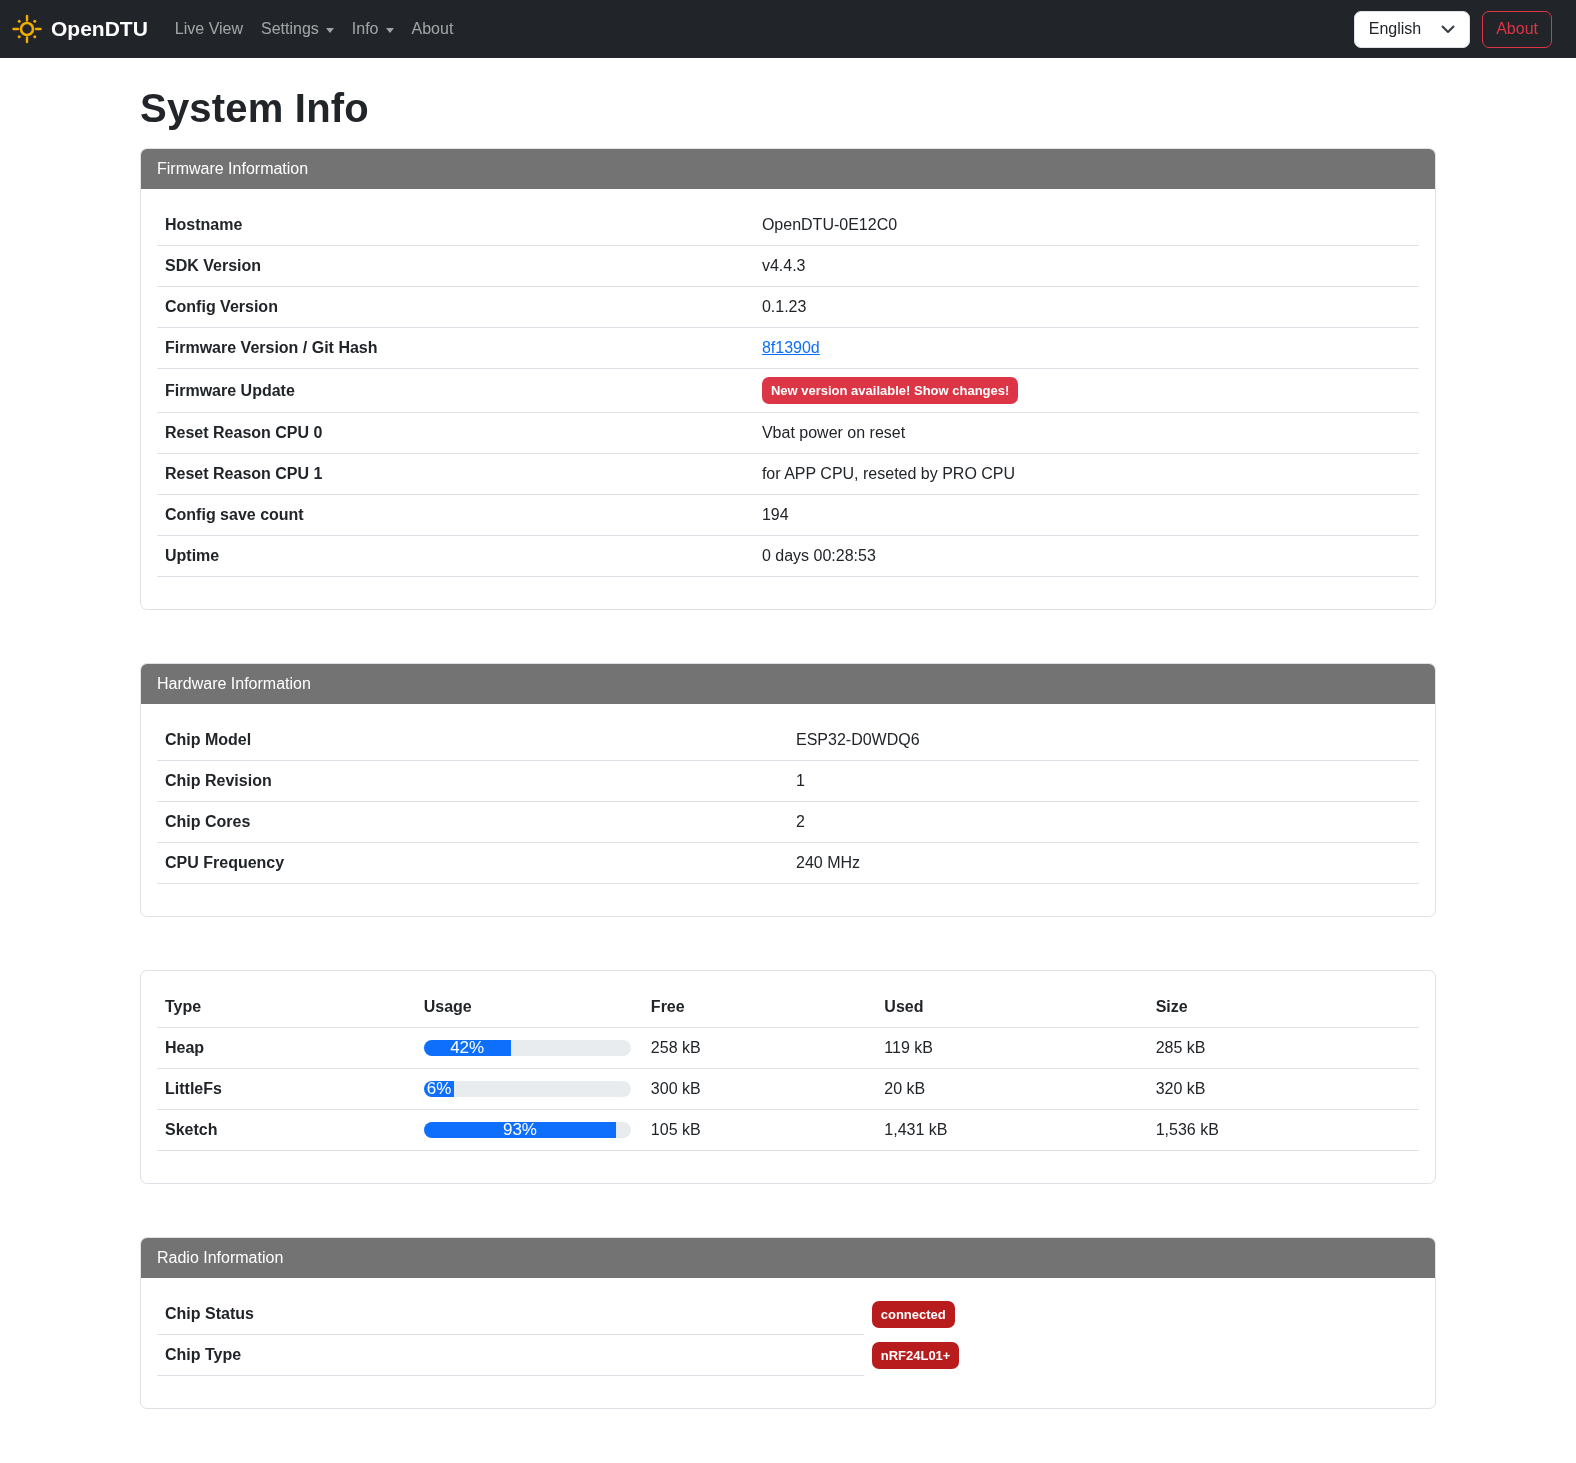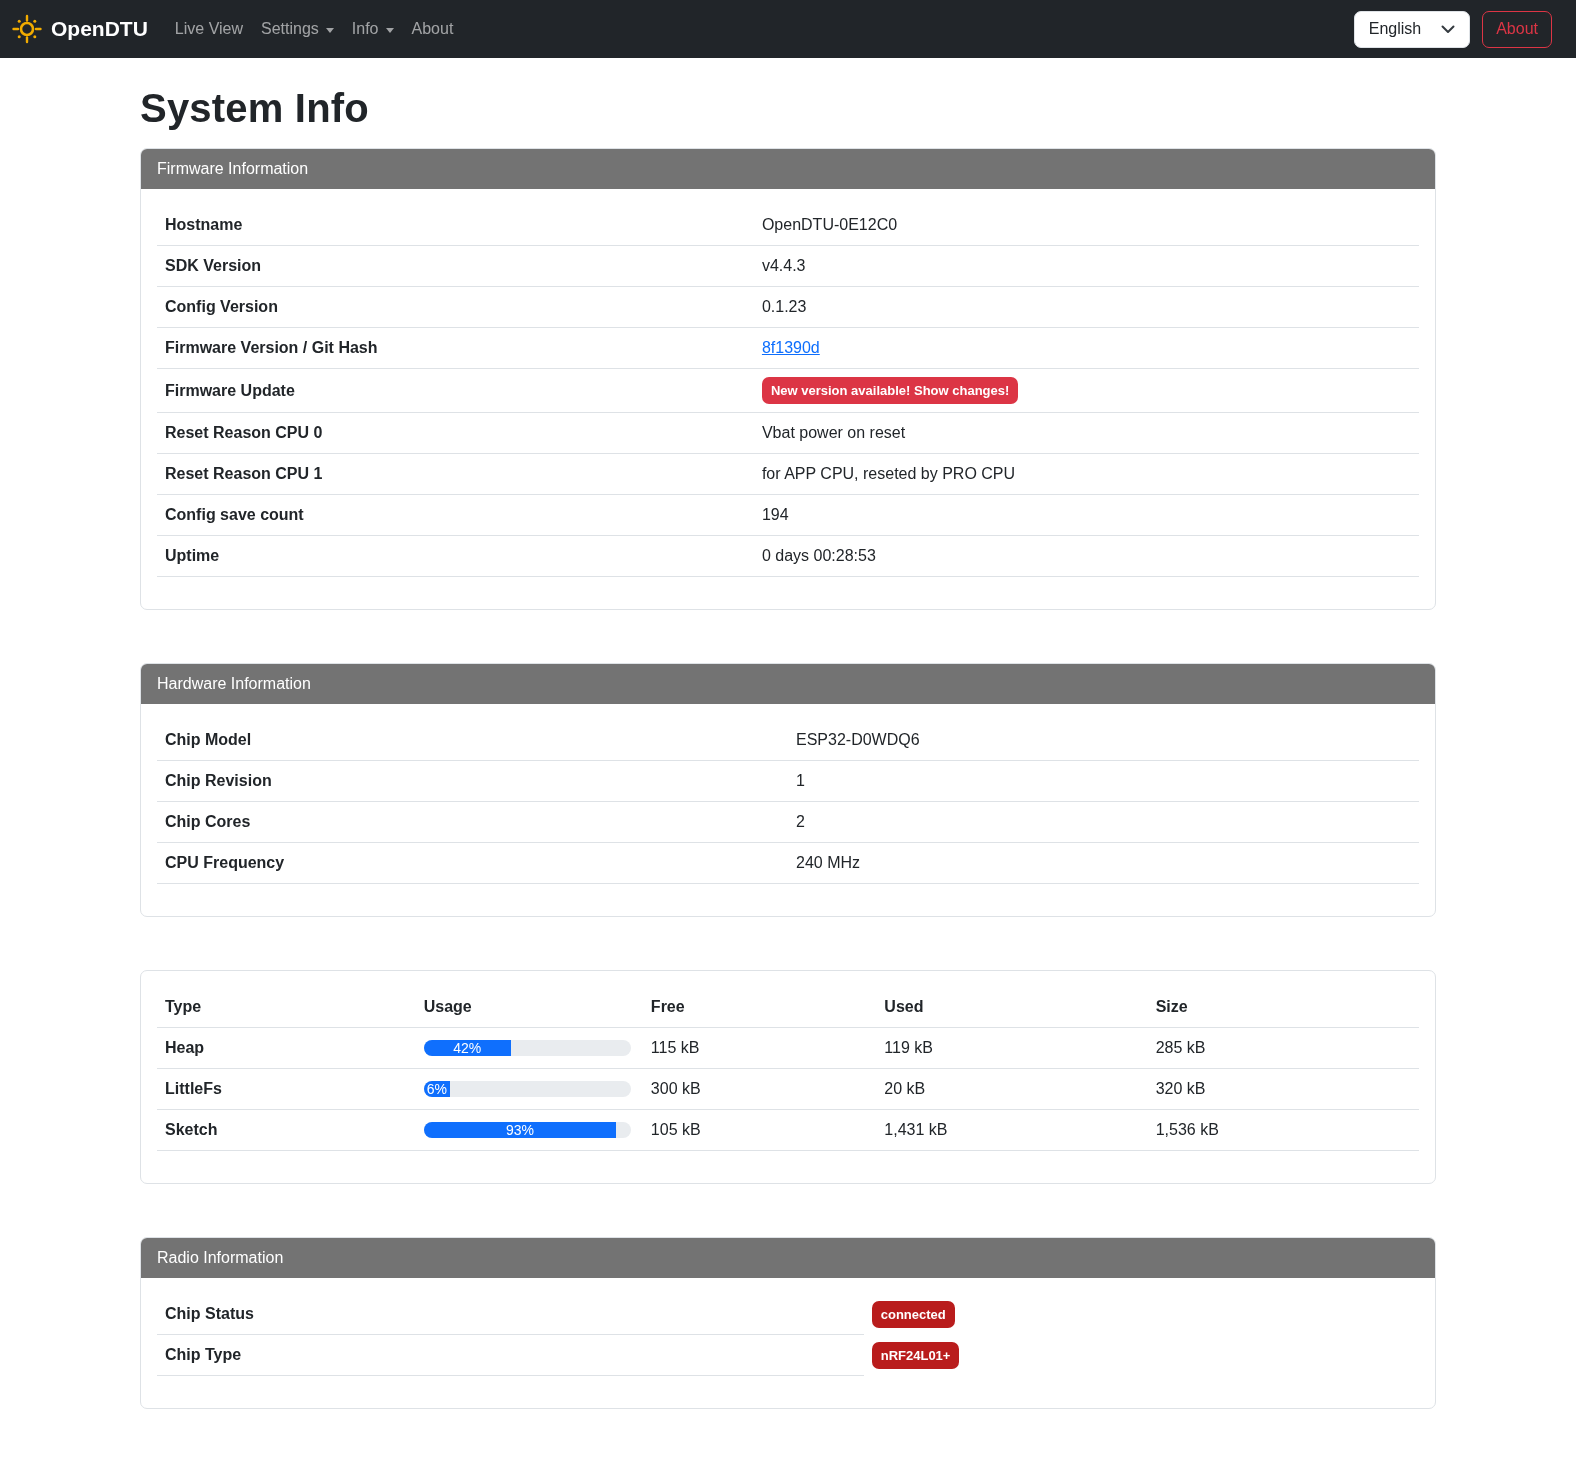--- a/index.html
+++ b/index.html
@@ -115,21 +115,21 @@
   .badge-success { background: #b91c1c; }
   .link { color: #0d6efd; text-decoration: underline; cursor: pointer; }
 
   
   .progress {
     background: #e9ecef;
     border-radius: 8px;
     height: 16px;
     width: 207px;
     overflow: hidden;
-    font-size: 14px;
+    font-size: 17px;
   }
   .progress-fill {
     background: #0f6ffd;
     height: 100%;
     display: flex; align-items: center; justify-content: center;
     color: #fff;
     min-width: fit-content;
     padding: 0 3px;
     white-space: nowrap;
   }
@@ -291,21 +291,21 @@
         <tbody>
           <tr>
             <th>Heap</th>
             <td>
               <div class="progress">
                 <div class="progress-fill" style="width: 42%;">
                   <span>42%</span>
                 </div>
               </div>
             </td>
-            <td>115 kB</td>
+            <td>258 kB</td>
             <td>119 kB</td>
             <td>285 kB</td>
           </tr>
           <tr>
             <th>LittleFs</th>
             <td>
               <div class="progress">
                 <div class="progress-fill" style="width: 6%;">
                   <span>6%</span>
                 </div>

